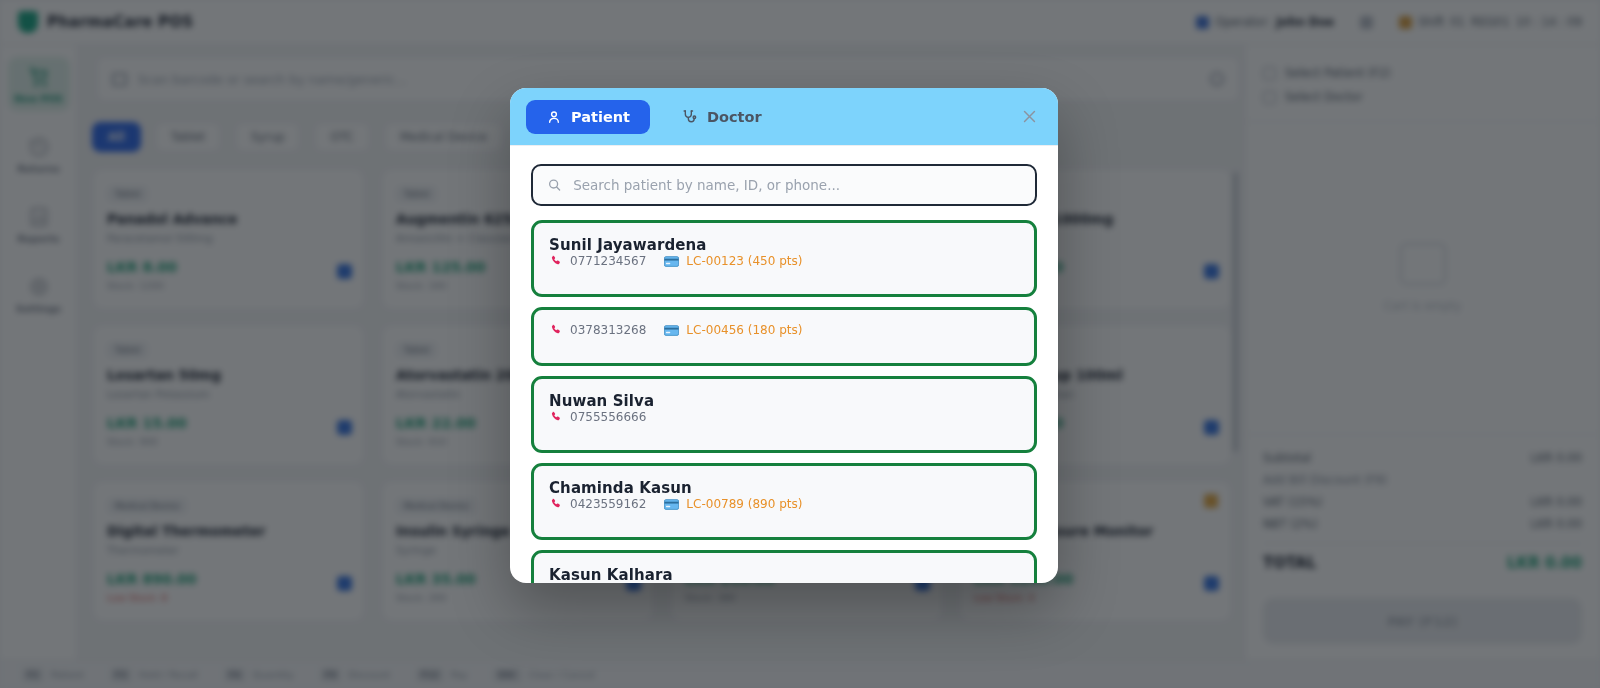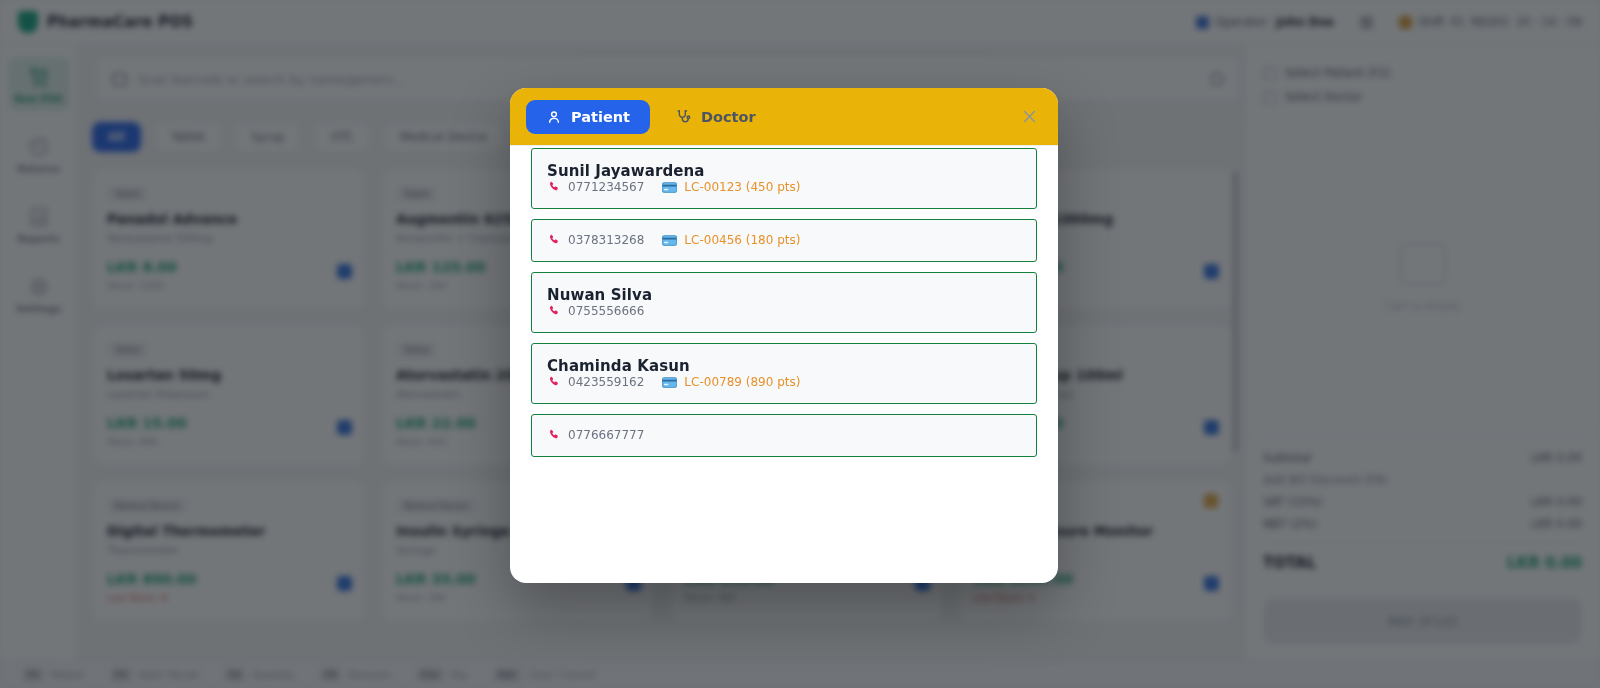--- a/index.html
+++ b/index.html
@@ -144,22 +144,22 @@
   #modal {
     position: absolute; left: 510px; top: 88px;
     width: 548px; height: 495px;
     background: #ffffff; border-radius: 16px;
     box-shadow: 0 26px 60px rgba(0,0,0,.30);
     overflow: hidden;
     display: flex; flex-direction: column;
   }
   .m-head {
     height: 58px; flex: 0 0 58px;
-    background: #eab308; border-bottom: 1px solid #eceef1;
-    display: flex; align-items: center; padding: 0 16px; gap: 6px;
+    background: #7dd3fc; border-bottom: 1px solid #eceef1;
+    display: flex; align-items: center; padding: 0 16px; gap: 12px;
   }
   .m-tab {
     display: flex; align-items: center; gap: 9px;
     padding: 9px 20px; border-radius: 9px;
     font-size: 14.5px; font-weight: bold; color: #4b5563;
     background: transparent;
   }
   .m-tab.active { background: #2563eb; color: #ffffff; }
   .m-tab svg { display: block; }
   .m-close { margin-left: auto; width: 26px; height: 26px; display: flex; align-items: center; justify-content: center; }
@@ -178,22 +178,22 @@
   .m-search input::placeholder { color: #9aa2ae; }
 
   .m-list {
     flex: 1; overflow-y: auto; padding: 2px 21px 10px;
   }
   .m-list::-webkit-scrollbar { width: 8px; }
   .m-list::-webkit-scrollbar-track { background: #f3f4f6; border-radius: 4px; }
   .m-list::-webkit-scrollbar-thumb { background: #c9ced6; border-radius: 4px; }
 
   .p-item {
-    background: #f8f9fb; border: 1px solid #15803d; border-radius: 3px;
-    padding: 13px 15px 14px; margin-bottom: 10px;
+    background: #f8f9fb; border: 3px solid #15803d; border-radius: 11px;
+    padding: 13px 15px 26px; margin-bottom: 10px;
   }
   .p-name { font-size: 15px; font-weight: bold; color: #1a2230; letter-spacing: .1px; }
   .p-meta { display: flex; align-items: center; gap: 18px; }
   .p-chunk { display: flex; align-items: center; gap: 7px; }
   .p-phone { font-size: 12px; color: #6b7280; }
   .p-card { font-size: 12px; color: #e8912a; }
 </style>
 </head>
 <body>
 
@@ -379,20 +379,29 @@
       </svg>
       <span>Doctor</span>
     </div>
     <div class="m-close">
       <svg width="17" height="17" viewBox="0 0 24 24" fill="none" stroke="#8b93a0" stroke-width="2.1" stroke-linecap="round">
           <path d="M5 5l14 14M19 5L5 19"></path>
         </svg>
     </div>
   </div>
 
+  <div class="m-searchwrap">
+    <div class="m-search">
+      <svg width="16" height="16" viewBox="0 0 24 24" fill="none" stroke="#9aa2ae" stroke-width="2.1" stroke-linecap="round">
+        <circle cx="10.5" cy="10.5" r="6.3"></circle>
+          <path d="M15.3 15.3L20 20"></path>
+      </svg>
+      <input type="text" id="patient-search-input" placeholder="Search patient by name, ID, or phone..." style="">
+    </div>
+  </div>
 
   <div class="m-list" id="patient-list">
       <div class="p-item">
         <div class="p-name">Sunil Jayawardena</div>
         <div class="p-meta">
           <span class="p-chunk">
             <svg width="14" height="14" viewBox="0 0 24 24" fill="#e0245e">
               <path d="M6.6 3.2a1.6 1.6 0 0 1 2.2.5l1.5 2.4a1.6 1.6 0 0 1-.3 2l-1 .9c.7 1.6 2 2.9 3.6 3.6l.9-1a1.6 1.6 0 0 1 2-.3l2.4 1.5a1.6 1.6 0 0 1 .5 2.2l-1 1.6c-.5.8-1.5 1.2-2.4 1C10.6 16.8 6.2 12.4 5 7a2 2 0 0 1 1-2.3z"></path>
             </svg>
             <span class="p-phone">0771234567</span>
@@ -449,20 +458,21 @@
             <svg width="15" height="11" viewBox="0 0 24 17">
               <rect x="0.7" y="0.7" width="22.6" height="15.6" rx="2.4" fill="#67b7ef" stroke="#3d8ec4" stroke-width="1.3"></rect>
               <rect x="0.7" y="4" width="22.6" height="3" fill="#2c6f9e"></rect>
               <rect x="3" y="10.5" width="7" height="2.2" rx="1" fill="#e9f4fc"></rect>
             </svg>
             <span class="p-card">LC-00789 (890 pts)</span>
           </span>
         </div>
       </div>
       <div class="p-item">
+        <div class="p-name">Kasun Kalhara</div>
         <div class="p-meta">
           <span class="p-chunk">
             <svg width="14" height="14" viewBox="0 0 24 24" fill="#e0245e">
               <path d="M6.6 3.2a1.6 1.6 0 0 1 2.2.5l1.5 2.4a1.6 1.6 0 0 1-.3 2l-1 .9c.7 1.6 2 2.9 3.6 3.6l.9-1a1.6 1.6 0 0 1 2-.3l2.4 1.5a1.6 1.6 0 0 1 .5 2.2l-1 1.6c-.5.8-1.5 1.2-2.4 1C10.6 16.8 6.2 12.4 5 7a2 2 0 0 1 1-2.3z"></path>
             </svg>
             <span class="p-phone">0776667777</span>
           </span>
         </div>
       </div>
     </div>

